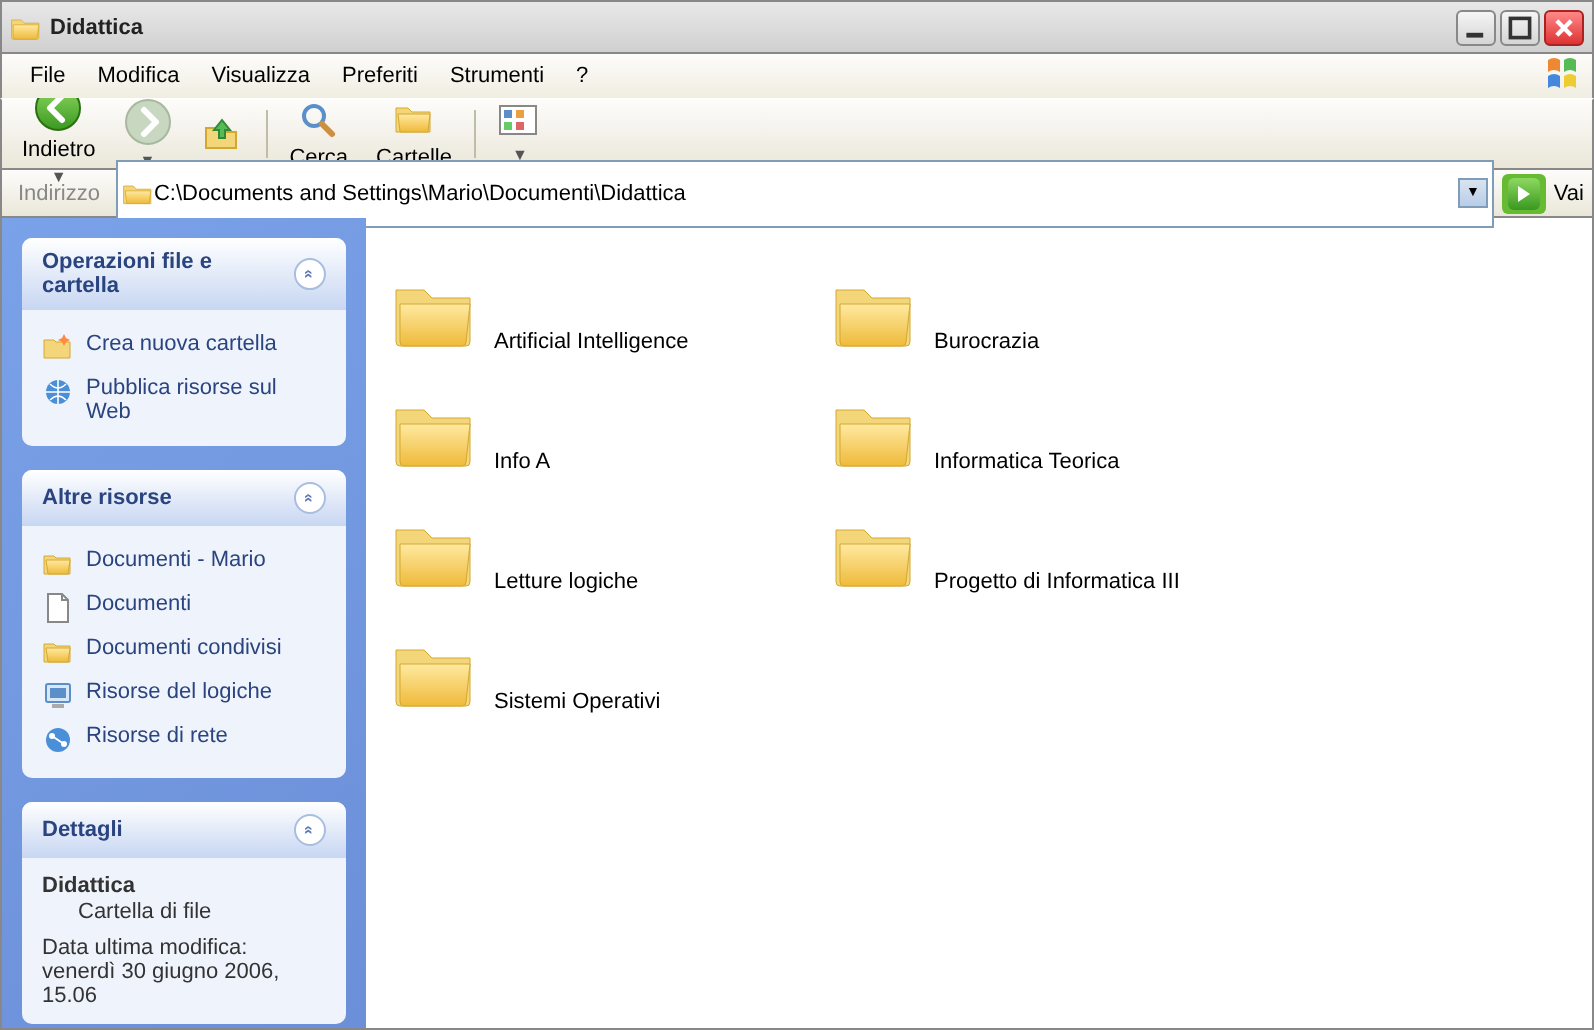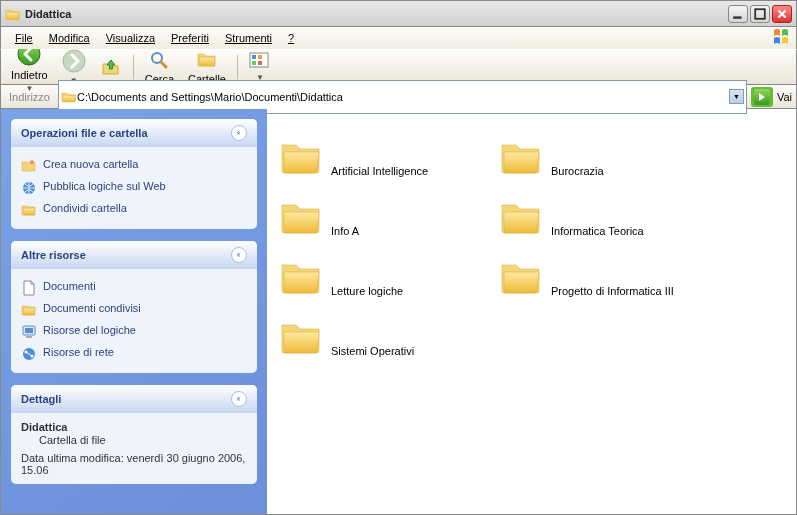--- a/index.html
+++ b/index.html
@@ -8,42 +8,42 @@
 
 .titlebar { height: 27px; background: linear-gradient(#e8e8e8, #d0d0d0); border: 1px solid #888; display: flex; align-items: center; padding: 0 4px; }
 .titlebar .folder-ico { width: 16px; height: 14px; margin-right: 4px; }
 .titlebar .title { flex: 1; font-weight: bold; color: #222; }
 .winbtn { width: 20px; height: 18px; border: 1px solid #888; background: linear-gradient(#f5f5f5,#d5d5d5); border-radius: 3px; margin-left: 2px; display: flex; align-items: center; justify-content: center; cursor: pointer; }
 .winbtn.close { background: linear-gradient(#f88,#d33); border-color: #a22; }
 .winbtn svg { width: 12px; height: 12px; }
 
 
 .menubar { height: 22px; background: linear-gradient(#fdfcfa,#f0ede1); border-left: 1px solid #888; border-right: 1px solid #888; display: flex; align-items: center; padding: 0 6px; position: relative; }
-.menuitem { padding: 2px 8px; cursor: pointer; text-decoration: underline; }
+.menuitem { padding: 2px 8px; cursor: pointer; }
 .winflag { position: absolute; right: 4px; top: 1px; width: 20px; height: 20px; }
 
 
 .toolbar { height: 36px; background: linear-gradient(#fdfcfa,#eae7d9); border: 1px solid #888; border-top: 1px solid #fff; display: flex; align-items: center; padding: 0 4px; gap: 2px; }
 .tbtn { display: flex; align-items: center; padding: 3px 5px; border: 1px solid transparent; border-radius: 3px; cursor: pointer; gap: 3px; flex-direction: column; }
 .tsep { width: 1px; height: 24px; background: #c0bca8; margin: 0 3px; }
 .tbtn .chev { font-size: 8px; color: #555; }
 
 
 .addressbar { height: 24px; background: linear-gradient(#fdfcfa,#eae7d9); border-left: 1px solid #888; border-right: 1px solid #888; border-bottom: 1px solid #888; display: flex; align-items: center; padding: 0 4px; gap: 4px; }
 .addrlabel { color: #888; padding: 0 4px; }
 .addrbox { flex: 1; height: 19px; background: #fff; border: 1px solid #7f9db9; display: flex; align-items: center; padding: 16px 2px; }
 .addrbox input { flex: 1; border: none; outline: none; background: transparent; font-size: 11px; }
 .addrdrop { width: 15px; height: 15px; background: linear-gradient(#dae4f0,#b8cde8); border: 1px solid #7f9db9; display: flex; align-items: center; justify-content: center; cursor: pointer; font-size: 7px; }
 .gobtn { width: 22px; height: 20px; background: #6b3; border-radius: 3px; display: flex; align-items: center; justify-content: center; cursor: pointer; }
 
 
 .mainarea { display: flex; height: 406px; background: #fff; border-left: 1px solid #888; border-right: 1px solid #888; border-bottom: 1px solid #888; }
 
 
-.sidebar { width: 266px; background: linear-gradient(145deg, #7aa2e8, #6b8fd8); padding: 10px; overflow-y: auto; }
+.sidebar { width: 182px; background: linear-gradient(145deg, #7aa2e8, #6b8fd8); padding: 10px; overflow-y: auto; }
 .panel { background: #eff3fb; border-radius: 5px; margin-bottom: 12px; overflow: hidden; }
 .panelhead { background: linear-gradient(#fff,#c7d6f2); padding: 6px 10px; display: flex; align-items: center; justify-content: space-between; font-weight: bold; color: #2a4480; cursor: pointer; }
 .chevup { width: 16px; height: 16px; border: 1px solid #a8bde0; border-radius: 50%; background: #fff; display: flex; align-items: center; justify-content: center; font-size: 8px; color: #5a7ab8; }
 .panelbody { padding: 8px 10px; }
 .taskrow { display: flex; align-items: flex-start; gap: 6px; padding: 3px 0; color: #2a4480; cursor: pointer; }
 .taskico { width: 16px; height: 16px; flex-shrink: 0; }
 .detailbody { padding: 8px 10px; color: #333; }
 .detailbody .dname { font-weight: bold; margin-bottom: 1px; }
 .detailbody .dtype { margin-bottom: 6px; margin-left: 18px; }
 
@@ -195,38 +195,38 @@
               <path class="back" d="M1 4 h5 l1 1 h7 v8 h-13 z"></path>
               <path d="M11 1 l1 2 l2 1 l-2 1 l-1 2 l-1 -2 l-2 -1 l2 -1 z" fill="#f84"></path>
             </svg>
           <span>Crea nuova cartella</span>
         </div>
         <div class="taskrow">
           <svg class="taskico" viewBox="0 0 16 16">
               <circle cx="8" cy="8" r="6" fill="#4a8fd8"></circle>
               <path d="M2 8 h12 M8 2 v12 M4 4 Q8 8 12 4 M4 12 Q8 8 12 12" stroke="#fff" stroke-width="0.8" fill="none"></path>
             </svg>
-          <span>Pubblica logiche sul Web</span>
-        </div>
-        <div class="taskrow">
-          <svg class="taskico folder-svg" viewBox="0 0 16 16">
-              <path class="back" d="M1 4 h5 l1 1 h7 v8 h-13 z"></path>
-              <path class="front" d="M2 6 h12 l-1 7 h-10 z"></path>
-            </svg>
-          <span>Condividi cartella</span>
+          <span>Pubblica risorse sul Web</span>
         </div>
       </div>
     </div>
 
     <div class="panel">
       <div class="panelhead">
         <span>Altre risorse</span>
         <span class="chevup" style="transform: rotate(90deg);">«</span>
       </div>
       <div class="panelbody">
+        <div class="taskrow">
+          <svg class="taskico folder-svg" viewBox="0 0 16 16">
+              <path class="back" d="M1 4 h5 l1 1 h7 v8 h-13 z"></path>
+              <path class="front" d="M2 6 h12 l-1 7 h-10 z"></path>
+            </svg>
+          <span>Documenti - Mario</span>
+        </div>
         <div class="taskrow">
           <svg class="taskico" viewBox="0 0 16 16">
               <path d="M3 1 h7 l3 3 v11 h-10 z" fill="#fff" stroke="#888"></path>
               <path d="M10 1 v3 h3" fill="none" stroke="#888"></path>
             </svg>
           <span>Documenti</span>
         </div>
         <div class="taskrow">
           <svg class="taskico folder-svg" viewBox="0 0 16 16">
               <path class="back" d="M1 4 h5 l1 1 h7 v8 h-13 z"></path>

